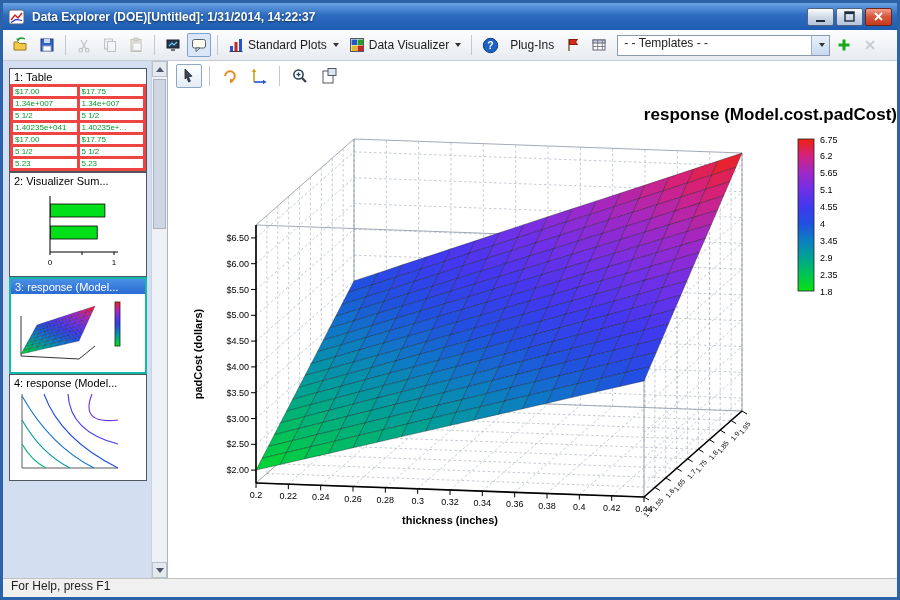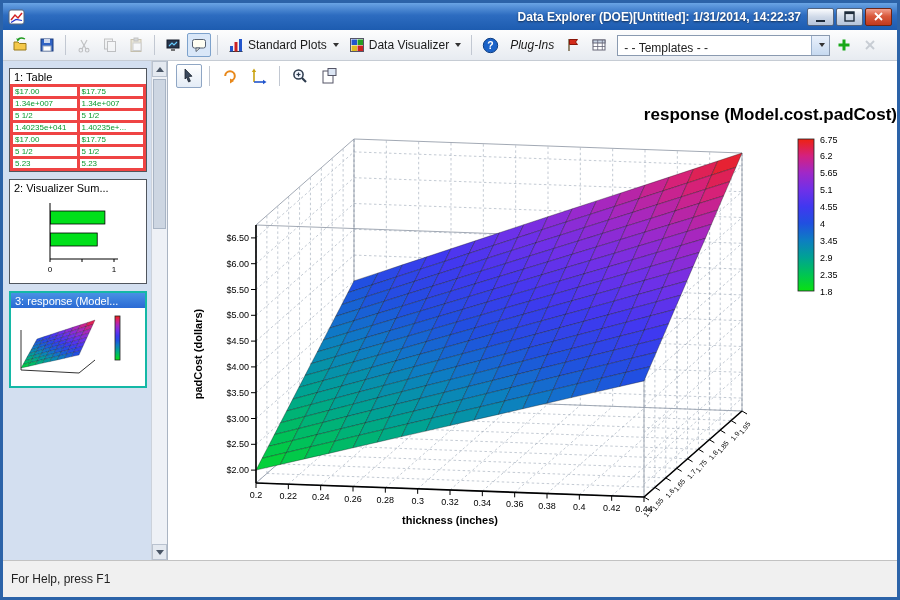--- a/index.html
+++ b/index.html
@@ -1,40 +1,40 @@
 <!DOCTYPE html>
 <html><head>
 <meta charset="utf-8">
 <style>
   *{box-sizing:border-box;}
   body{margin:0;font-family:"Liberation Sans",sans-serif;background:#666;}
   .window{width:900px;height:600px;border:3px solid #2c63a8;background:#d3dff0;position:relative;overflow:hidden;display:flex;flex-direction:column;}
   
   .titlebar{height:27px;background:linear-gradient(#6aa4e4,#2d6cc0 45%,#1d5cb0);display:flex;align-items:center;padding:0 5px;gap:6px;flex:0 0 auto;}
-  .titlebar .title{color:#fff;font-size:12px;font-weight:bold;text-shadow:0 1px 2px rgba(0,0,0,.55);flex:1;white-space:nowrap;overflow:hidden;text-align:right;}
+  .titlebar .title{color:#fff;font-size:12px;font-weight:bold;text-shadow:0 1px 2px rgba(0,0,0,.55);flex:1;white-space:nowrap;overflow:hidden;}
   .win-btns{display:flex;gap:2px;}
   .win-btn{width:27px;height:18px;border:1px solid #51637f;border-radius:2px;background:linear-gradient(#fbfcfe,#cfd9e8 50%,#b4c4da);display:flex;align-items:center;justify-content:center;}
   .win-btn.close{background:linear-gradient(#f2a08e,#d9593c 45%,#c13a1e);border-color:#6e2514;}
   
   .menubar{height:24px;background:#f2f2f2;border-bottom:1px solid #d9d9d9;display:flex;align-items:center;padding:0 6px;flex:0 0 auto;}
   .menu-item{padding:3px 9px;font-size:12px;color:#111;}
   
   .toolbar{height:31px;background:linear-gradient(#fdfdfd,#e7ebf1);border-bottom:1px solid #c6ccd4;display:flex;align-items:center;padding:0 6px;gap:2px;flex:0 0 auto;white-space:nowrap;}
   .tbtn{height:24px;min-width:24px;display:flex;align-items:center;justify-content:center;border:1px solid transparent;border-radius:2px;gap:4px;padding:0 3px;font-size:12px;color:#1a1a1a;}
   .tbtn.disabled{opacity:.4;}
   .tbtn.pressed{background:#d9e7f8;border-color:#7da2cc;}
   .tsep{width:1px;height:20px;background:#c2c8d2;margin:0 4px;flex:0 0 auto;}
   .caret{width:0;height:0;border-left:3.5px solid transparent;border-right:3.5px solid transparent;border-top:4px solid #333;margin-left:2px;}
-  .combo{width:213px;height:21px;background:#fff;border:1px solid #8a9ab0;display:flex;align-items:flex-end;font-size:12px;color:#222;margin-left:4px;}
+  .combo{width:213px;height:21px;background:#fff;border:1px solid #8a9ab0;display:flex;align-items:flex-start;font-size:12px;color:#222;margin-left:4px;}
   .combo .val{flex:1;padding:0 6px;white-space:nowrap;overflow:hidden;}
   .combo .dd{width:18px;height:100%;background:linear-gradient(#eaf1fb,#c6d9f0);border-left:1px solid #9ab0cc;display:flex;align-items:center;justify-content:center;}
-  .plugins-label{font-size:12px;color:#1a1a1a;padding:0 5px;font-style:italic;}
+  .plugins-label{font-size:12px;color:#1a1a1a;padding:0 5px;}
   
   .body{flex:1;display:flex;min-height:0;background:#d3dff0;}
-  .thumb-panel{width:148px;padding:7px 4px 0 6px;overflow:hidden;display:flex;flex-direction:column;gap:7px;flex:0 0 auto;}
+  .thumb-panel{width:148px;padding:7px 4px 0 6px;overflow:hidden;display:flex;flex-direction:column;gap:0;flex:0 0 auto;}
   .thumb{background:#fff;border:1px solid #50565e;flex:0 0 auto;overflow:hidden;width:100%;}
   .thumb.selected{border:2px solid #14b8a6;}
   .thumb-title{font-size:11px;color:#000;padding:2px 4px 1px 4px;white-space:nowrap;overflow:hidden;background:#fff;}
   .thumb.selected .thumb-title{background:linear-gradient(#4990e4,#2a6ad4);color:#fff;}
   table.preview{border-collapse:collapse;width:100%;table-layout:fixed;}
   table.preview td{border:3px solid #ef4444;font-size:8px;color:#0a9a30;padding:0 2px;height:12px;white-space:nowrap;overflow:hidden;}
   .scrollbar{width:16px;background:#eef1f6;border-left:1px solid #ccd2db;display:flex;flex-direction:column;flex:0 0 auto;}
   .sb-btn{height:16px;background:#e4e9f0;border:1px solid #b9c2cf;display:flex;align-items:center;justify-content:center;}
   .tri-up{width:0;height:0;border-left:4px solid transparent;border-right:4px solid transparent;border-bottom:5px solid #4a5666;}
   .tri-down{width:0;height:0;border-left:4px solid transparent;border-right:4px solid transparent;border-top:5px solid #4a5666;}
@@ -42,21 +42,21 @@
   .sb-thumb{position:absolute;top:2px;left:1px;right:1px;height:150px;background:#cdd6e2;border:1px solid #a8b4c4;}
   
   .main{flex:1;background:#fff;border-left:1px solid #aab4c2;position:relative;overflow:hidden;}
   .chart-toolbar{height:30px;display:flex;align-items:center;gap:3px;padding:3px 8px;}
   .ctbtn{width:26px;height:24px;display:flex;align-items:center;justify-content:center;border:1px solid transparent;border-radius:2px;}
   .ctbtn.raised{border-color:#8fa6c4;background:linear-gradient(#ffffff,#e4ecf6);}
   .plot-title{position:absolute;top:44px;left:0;right:0;text-align:right;font-size:17px;font-weight:bold;color:#000;}
   #plot3d{position:absolute;top:66px;left:4px;}
   .legend{position:absolute;top:72px;right:40px;}
   
-  .statusbar{height:37px;background:#f0f0f0;border-top:1px solid #c2c2c2;display:flex;align-items:center;padding:0 8px;font-size:12px;color:#222;flex:0 0 auto;}
+  .statusbar{height:19px;background:#f0f0f0;border-top:1px solid #c2c2c2;display:flex;padding:0 8px;font-size:12px;color:#222;flex:0 0 auto;}
 </style>
 </head>
 <body>
 
 <div class="window">
 
   <div class="titlebar">
     <span style="display:flex;">
       <svg width="18" height="16">
           <rect x="1" y="1" width="15" height="14" fill="#fff" stroke="#55657d" rx="2"></rect>
@@ -361,20 +361,33 @@
                 <stop offset="33.33333333333333%" stop-color="#7030e8"></stop>
                 <stop offset="44.44444444444444%" stop-color="#4038f0"></stop>
                 <stop offset="55.55555555555556%" stop-color="#2050e0"></stop>
                 <stop offset="66.66666666666666%" stop-color="#0d7ec2"></stop>
                 <stop offset="77.77777777777779%" stop-color="#00a294"></stop>
                 <stop offset="88.88888888888889%" stop-color="#00c455"></stop>
                 <stop offset="100%" stop-color="#0ae112"></stop>
               </linearGradient>
             </defs>
             <rect x="104" y="8" width="5" height="44" fill="url(#lg-t3)" stroke="#222" stroke-width="0.8"></rect>
+          </svg>
+      </div>
+      <div class="thumb">
+        <div class="thumb-title">4: response (Model...</div>
+        <svg id="thumb-contour" width="133" height="86">
+            <line x1="12" y1="4" x2="12" y2="78" stroke="#333" stroke-width="0.8"></line>
+            <line x1="12" y1="78" x2="108" y2="78" stroke="#333" stroke-width="0.8"></line>
+            <path d="M12.0 54.0 Q 21.6 70.8 36.0 78.0" fill="none" stroke="rgb(0,181,112)" stroke-width="1.1"></path>
+            <path d="M12.0 30.0 Q 31.2 63.6 60.0 78.0" fill="none" stroke="rgb(4,151,162)" stroke-width="1.1"></path>
+            <path d="M12.0 6.0 Q 40.8 56.4 84.0 78.0" fill="none" stroke="rgb(17,117,200)" stroke-width="1.1"></path>
+            <path d="M34.0 4.0 Q 50.4 49.2 108.0 78.0" fill="none" stroke="rgb(34,78,225)" stroke-width="1.1"></path>
+            <path d="M58.0 4.0 Q 60.0 42.0 108.0 54.0" fill="none" stroke="rgb(63,57,239)" stroke-width="1.1"></path>
+            <path d="M82.0 4.0 Q 69.6 34.8 108.0 30.0" fill="none" stroke="rgb(105,49,233)" stroke-width="1.1"></path>
           </svg>
       </div>
     </div>
 
     <div class="scrollbar">
       <div class="sb-btn">
           <span class="tri-up"></span>
         </div>
       <div class="sb-track">
           <div class="sb-thumb"></div>

